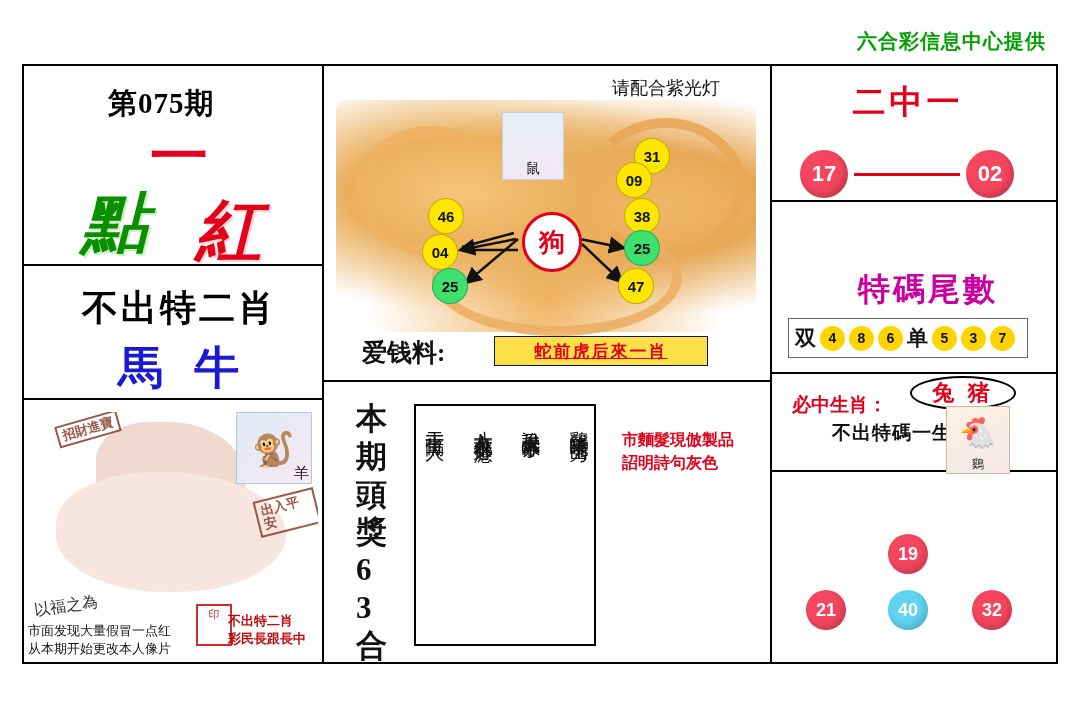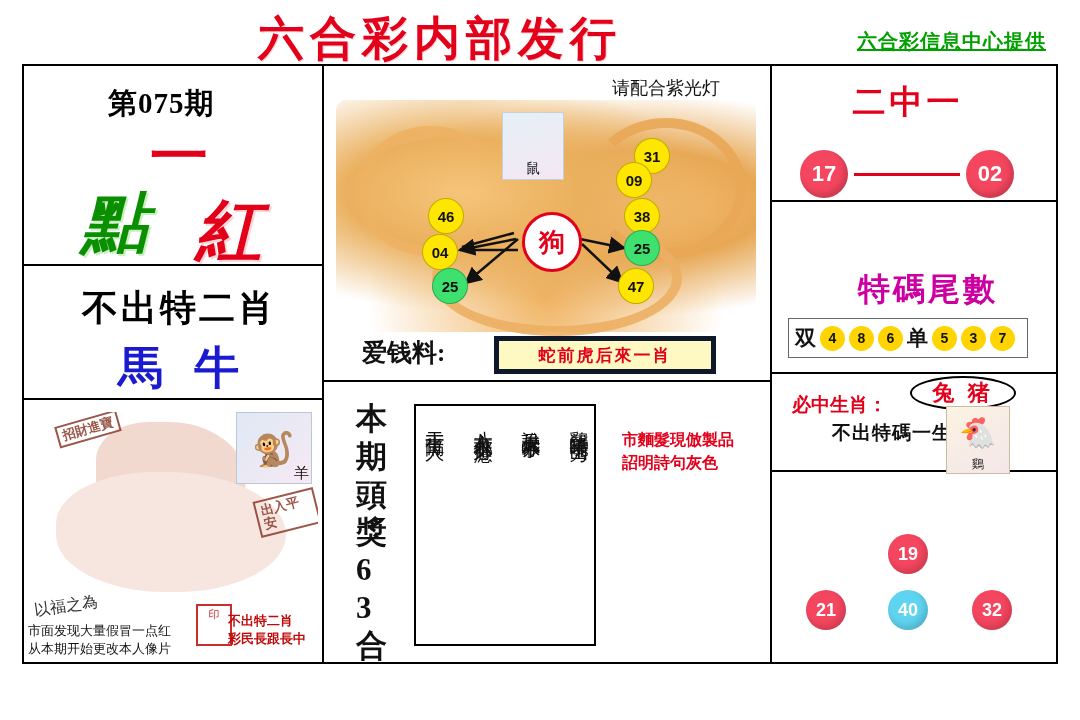--- a/index.html
+++ b/index.html
@@ -44,21 +44,20 @@
   }
   .header-sub {
     position: absolute;
     right: 34px; top: 28px;
     font-family: "Liberation Serif", serif;
     font-size: 20px;
     font-weight: bold;
     color: #00a000;
     white-space: nowrap;
     letter-spacing: 1px;
-    text-decoration: underline;
   }
 
   
   .frame {
     position: absolute;
     left: 22px; top: 64px;
     width: 1036px;
     height: 600px;
     border: 2px solid #000;
     box-sizing: border-box;
@@ -297,30 +296,31 @@
     left: 362px; top: 336px;
     font-family: "Liberation Serif", serif;
     font-size: 25px;
     font-weight: bold;
     color: #111;
   }
   .aiqian-box {
     position: absolute;
     left: 494px; top: 336px;
     width: 212px; height: 28px;
-    border: 5px solid #0f172a;
-    background: #fef9c3;
+    border: 1px solid #0f172a;
+    background: #fde047;
     display: flex;
     align-items: center;
     justify-content: center;
     font-family: "Liberation Serif", serif;
     font-size: 17px;
     font-weight: bold;
     color: #e2001a;
     letter-spacing: 2px;
+    text-decoration: underline;
   }
 
   .benqi {
     position: absolute;
     left: 356px; top: 400px;
     width: 34px;
     font-family: "Liberation Serif", serif;
     font-size: 31px;
     font-weight: bold;
     color: #111;
@@ -515,21 +515,20 @@
     color: #111;
     box-shadow: inset -3px -4px 6px rgba(0,0,0,.15);
   }
 </style>
 </head>
 <body>
 
 <div class="page">
 
   <div class="header">
-    <div class="header-title">六合彩内部发行</div>
     <div class="header-sub">六合彩信息中心提供</div>
   </div>
 
   <div class="frame">
     <div class="vline" style="left:298px;"></div>
     <div class="vline" style="left:746px;"></div>
     <div class="hline" style="left:0; top:198px; width:298px;"></div>
     <div class="hline" style="left:0; top:332px; width:298px;"></div>
     <div class="hline" style="left:298px; top:314px; width:448px;"></div>
     <div class="hline" style="left:746px; top:134px; width:288px;"></div>

